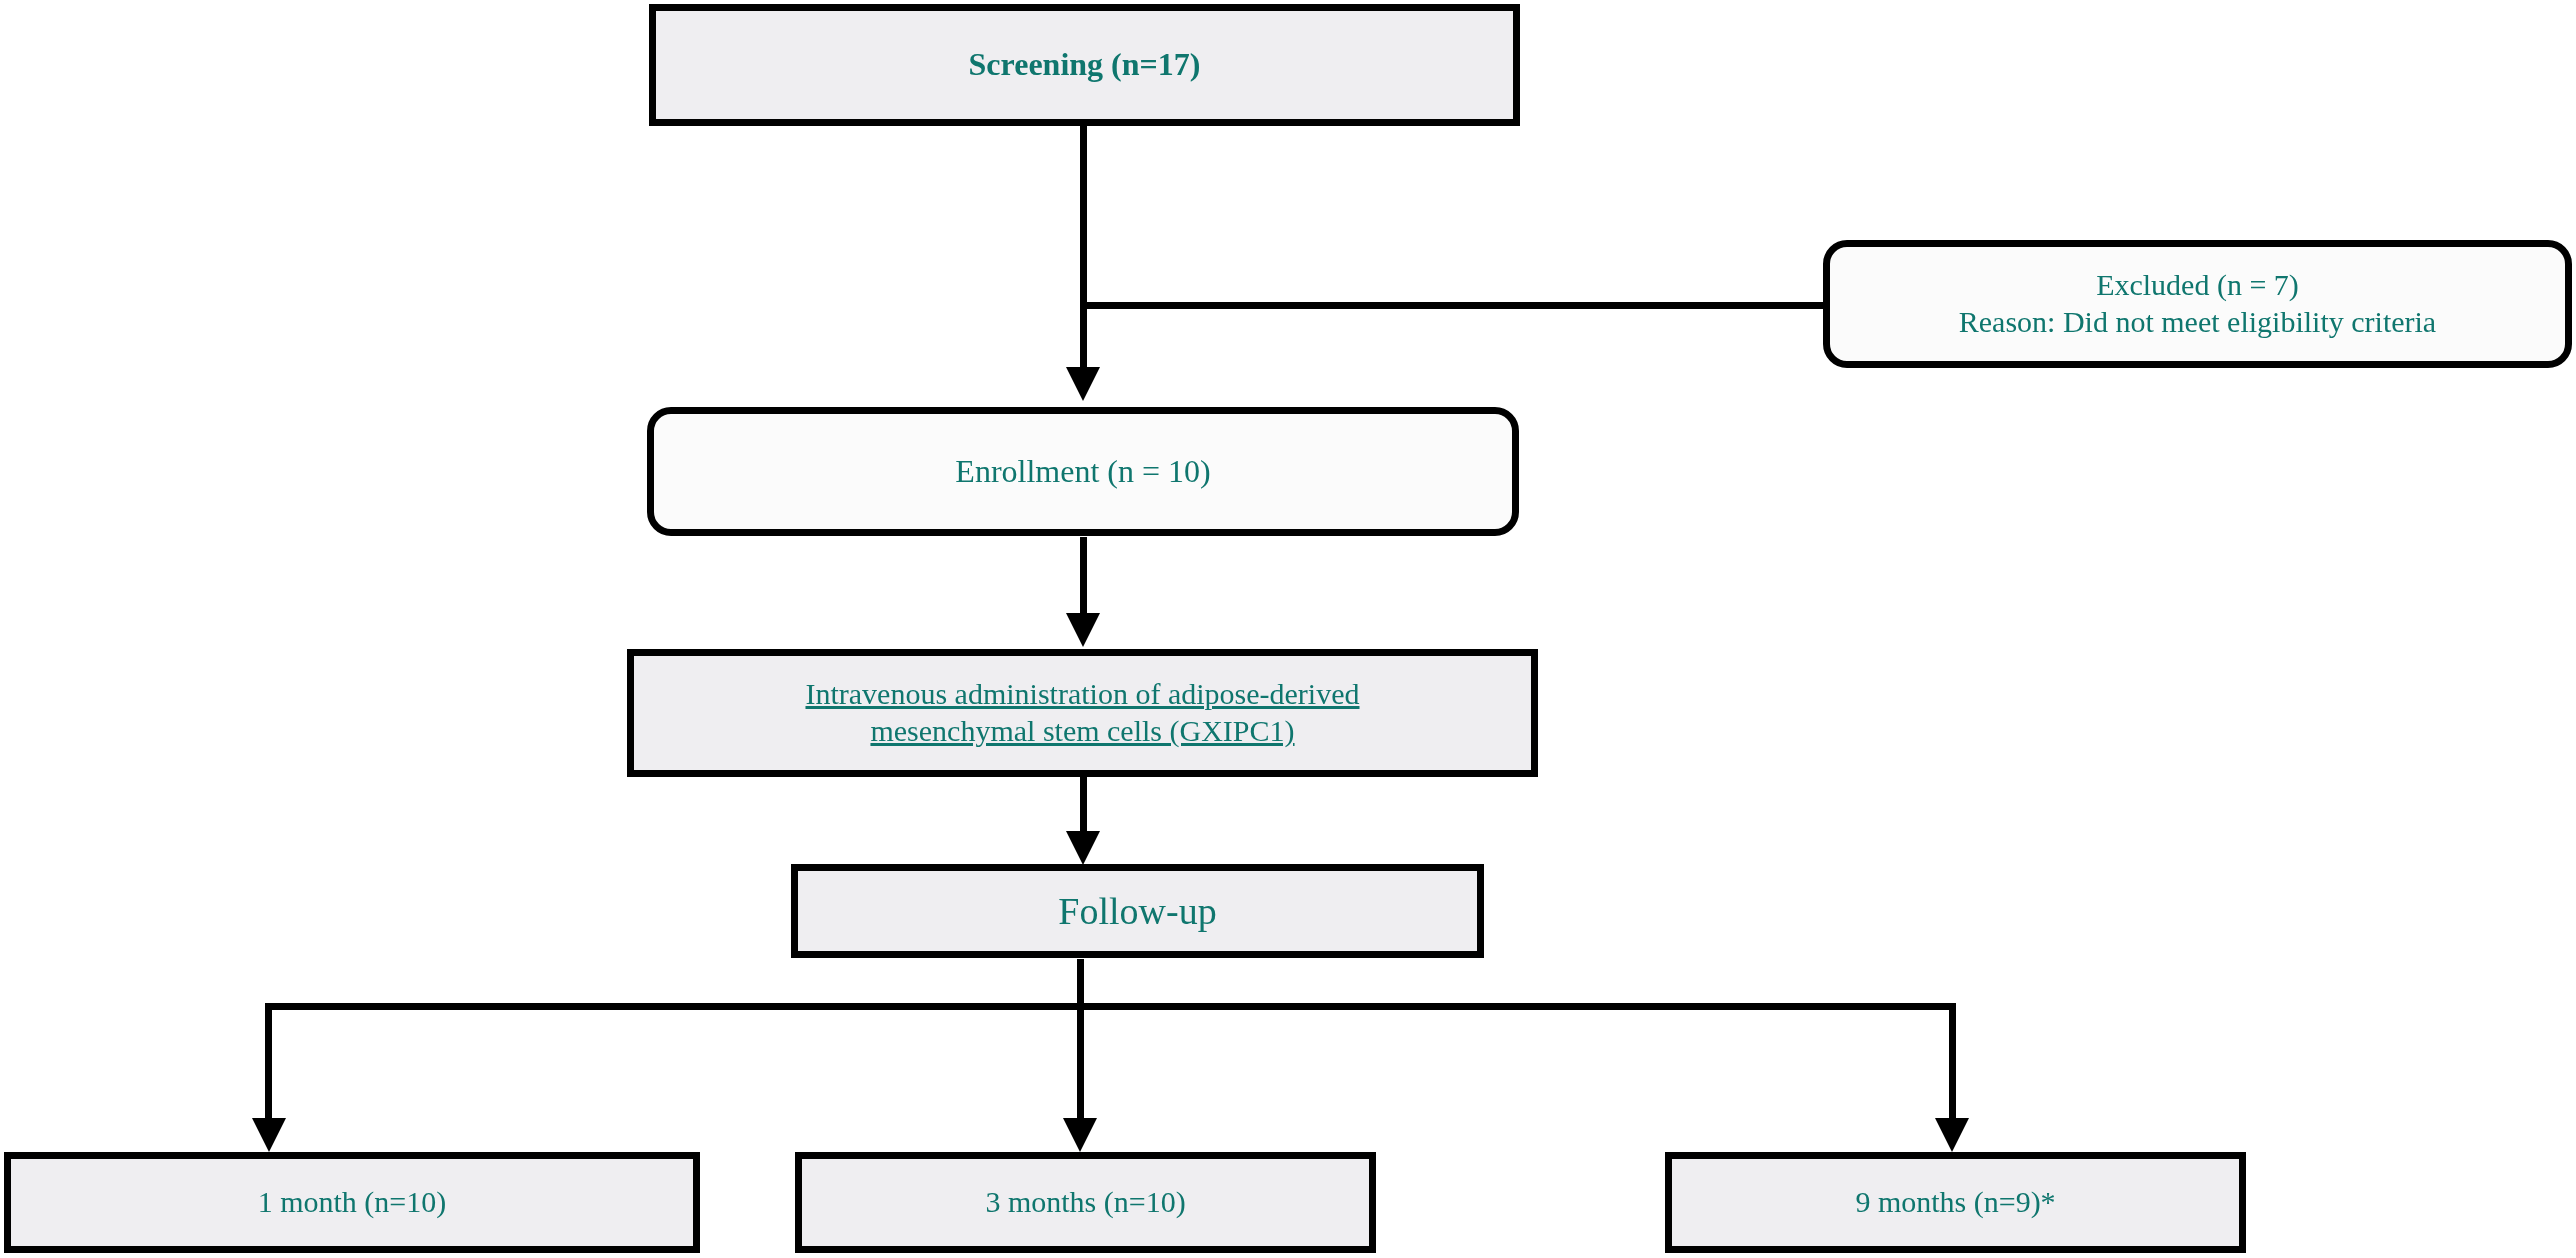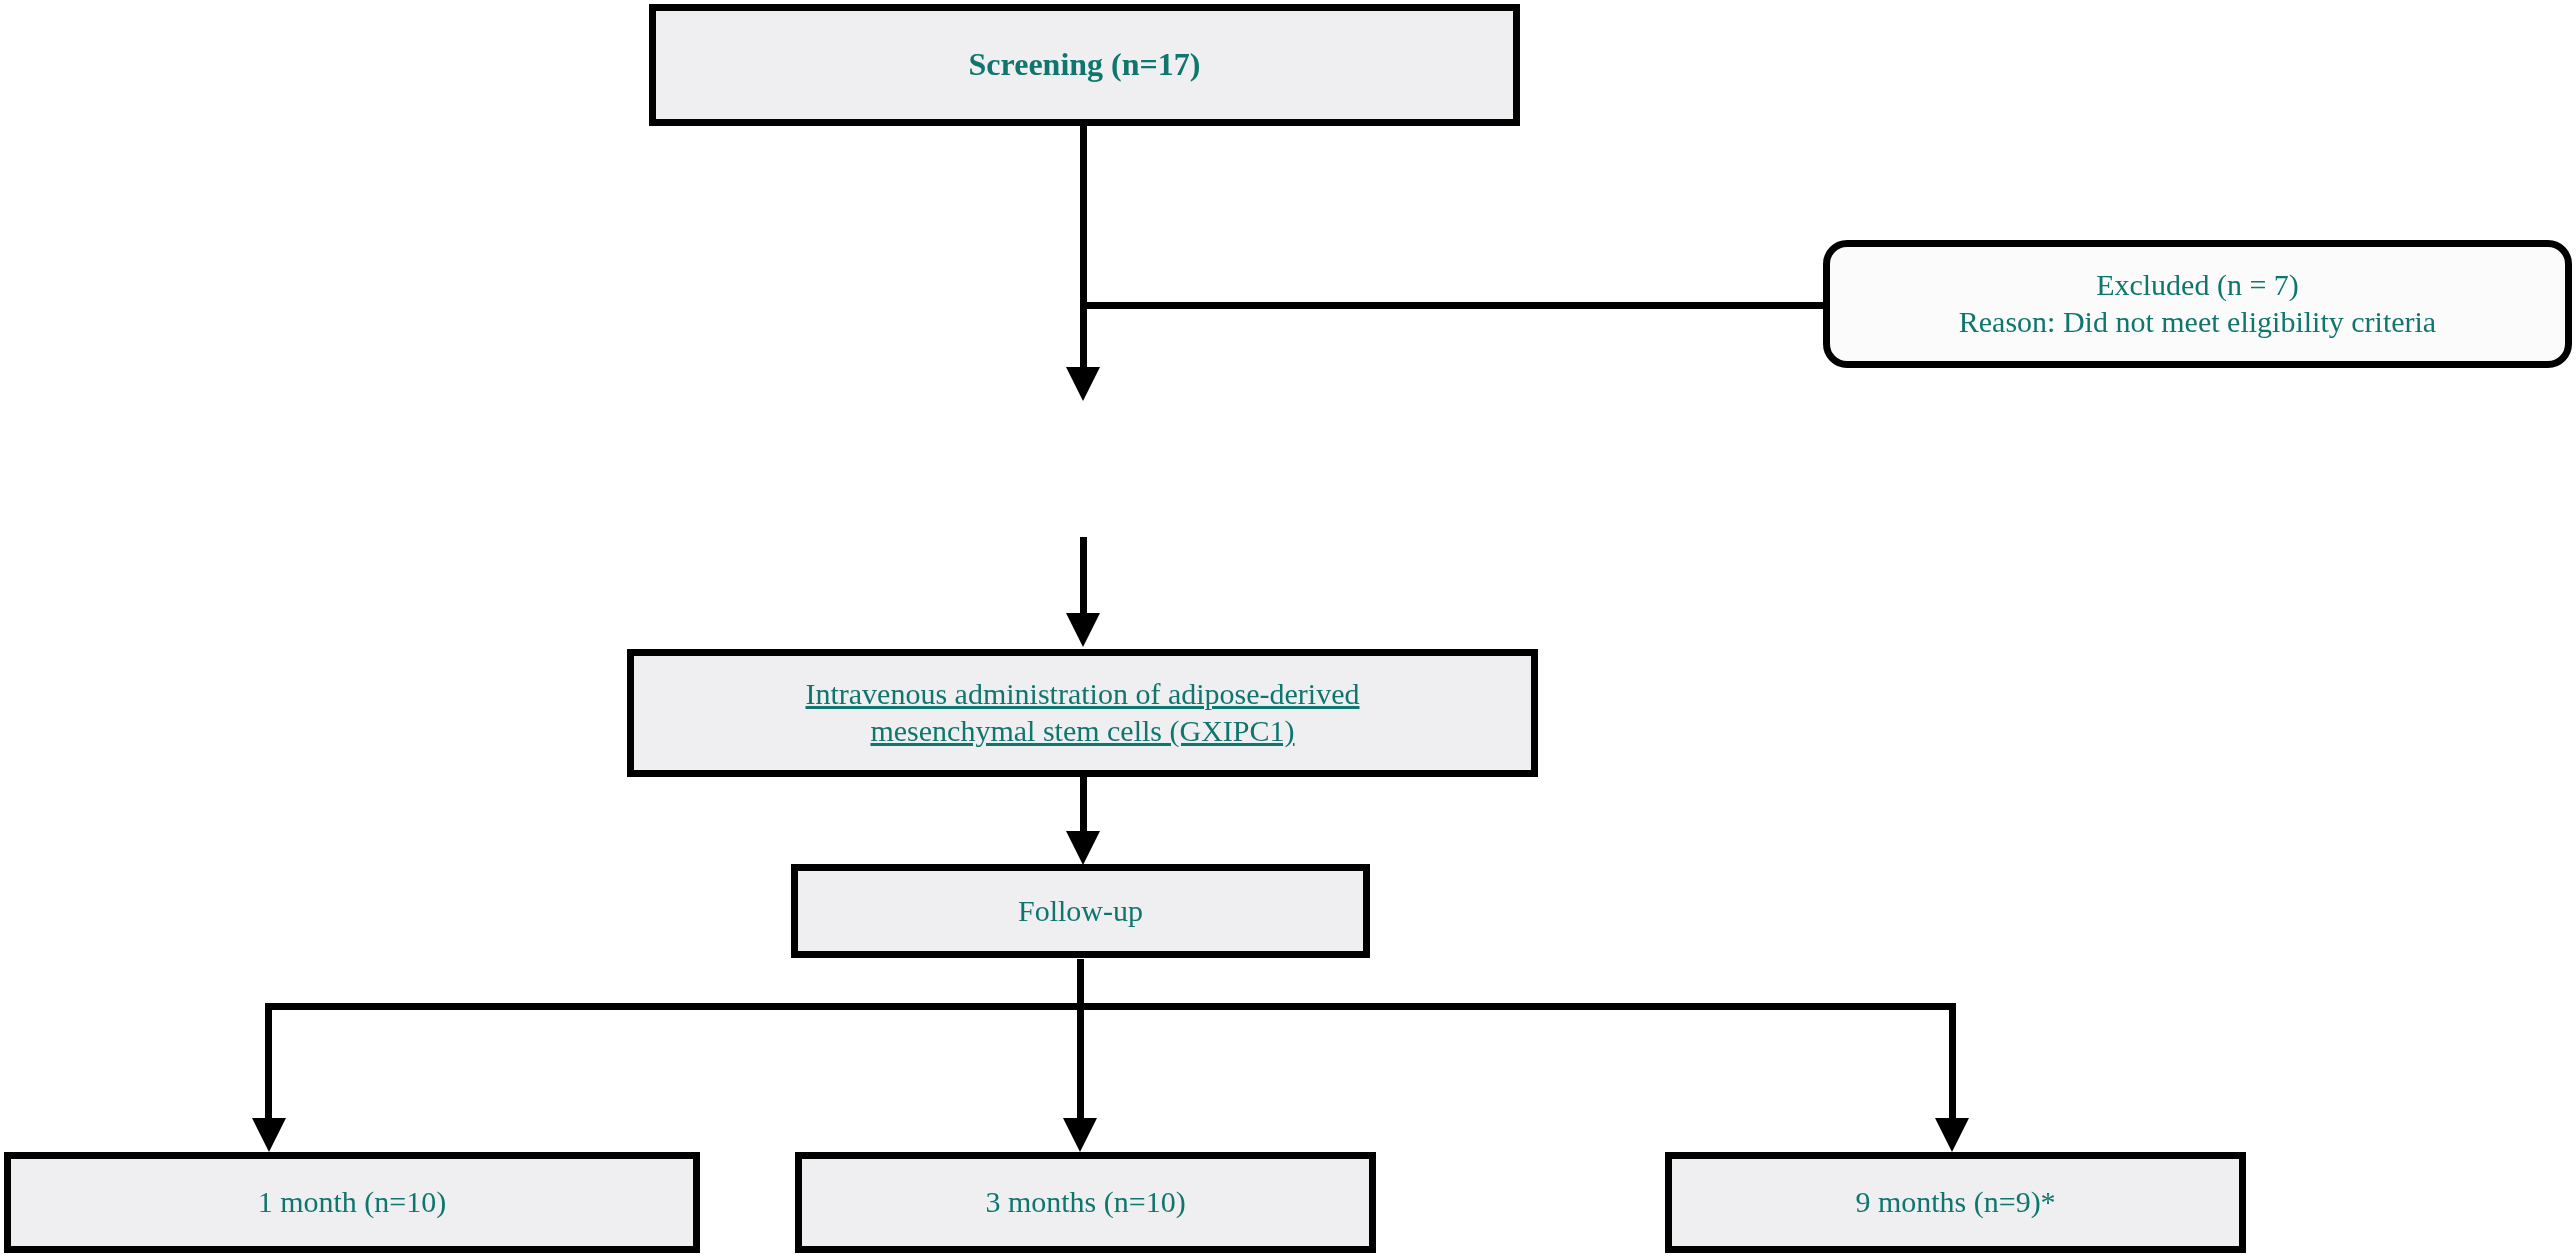--- a/index.html
+++ b/index.html
@@ -62,33 +62,36 @@
   <div class="conn vline" style="left:1080px; top:126px; height:244px;"></div>
   <div class="arrow-head" style="left:1066px; top:367px;"></div>
 
   <div class="conn hline" style="left:1080px; top:302px; width:743px;"></div>
 
   <div class="node white round" style="left:1823px; top:240px; width:749px; height:128px; font-size:30px;">
     <span class="node-label">Excluded (n = 7)
 Reason: Did not meet eligibility criteria</span>
   </div>
 
+  <div class="node white round" style="left:647px; top:407px; width:872px; height:129px; font-size:32px;">
+    <span class="node-label">Enrollment (n = 10)</span>
+  </div>
 
   <div class="conn vline" style="left:1080px; top:537px; height:78px;"></div>
   <div class="arrow-head" style="left:1066px; top:613px;"></div>
 
   <div class="node gray" style="left:627px; top:649px; width:911px; height:128px; font-size:30px;text-decoration:underline;">
     <span class="node-label">Intravenous administration of adipose-derived
 mesenchymal stem cells (GXIPC1)</span>
   </div>
 
   <div class="conn vline" style="left:1080px; top:776px; height:56px;"></div>
   <div class="arrow-head" style="left:1066px; top:831px;"></div>
 
-  <div class="node gray" style="left:791px; top:864px; width:579px; height:94px; font-size:30px;">
+  <div class="node gray" style="left:791px; top:864px; width:693px; height:94px; font-size:38px;">
     <span class="node-label">Follow-up</span>
   </div>
 
   <div class="conn vline" style="left:1077px; top:959px; height:50px;"></div>
 
   <div class="conn hline" style="left:265px; top:1003px; width:1691px;"></div>
 
   <div class="conn vline" style="left:265px; top:1003px; height:118px;"></div>
   <div class="arrow-head" style="left:252px; top:1118px;"></div>
 

